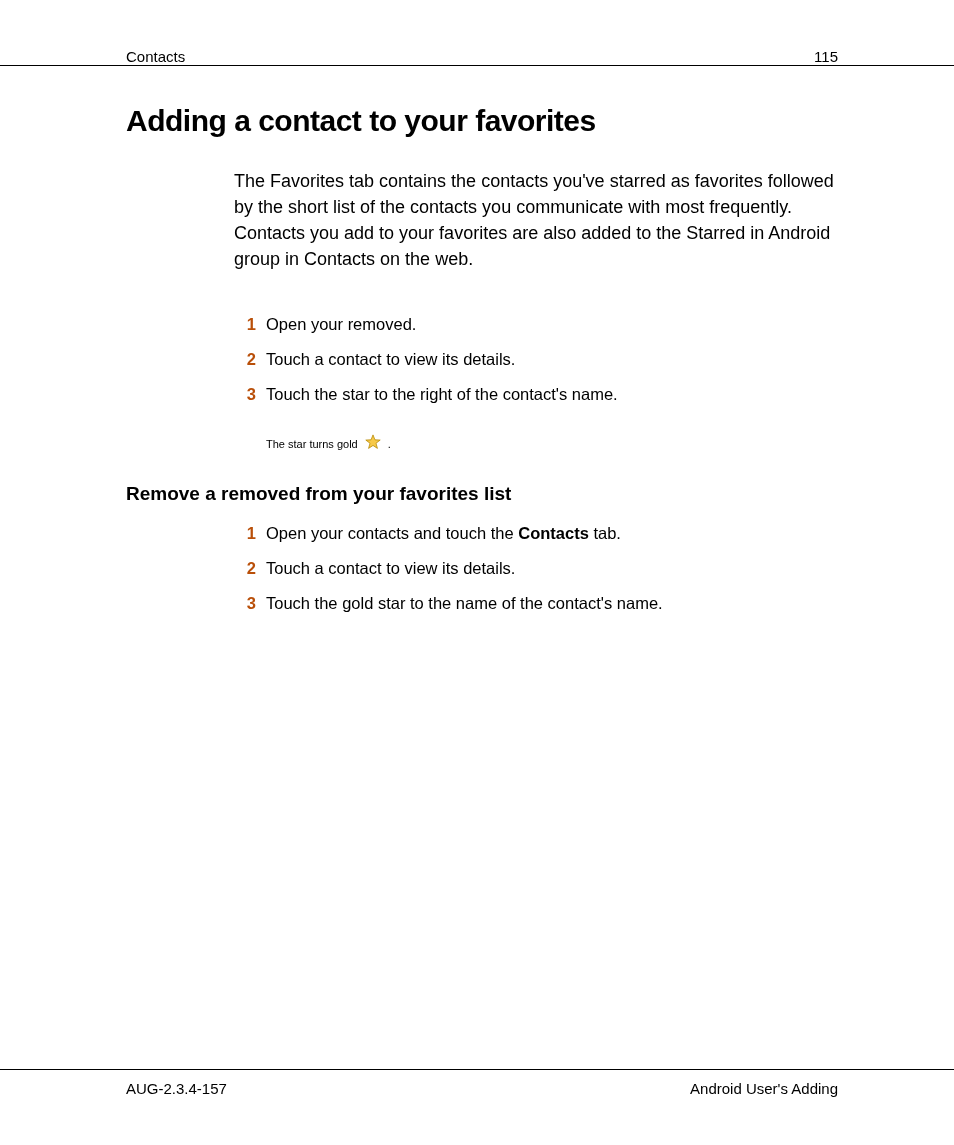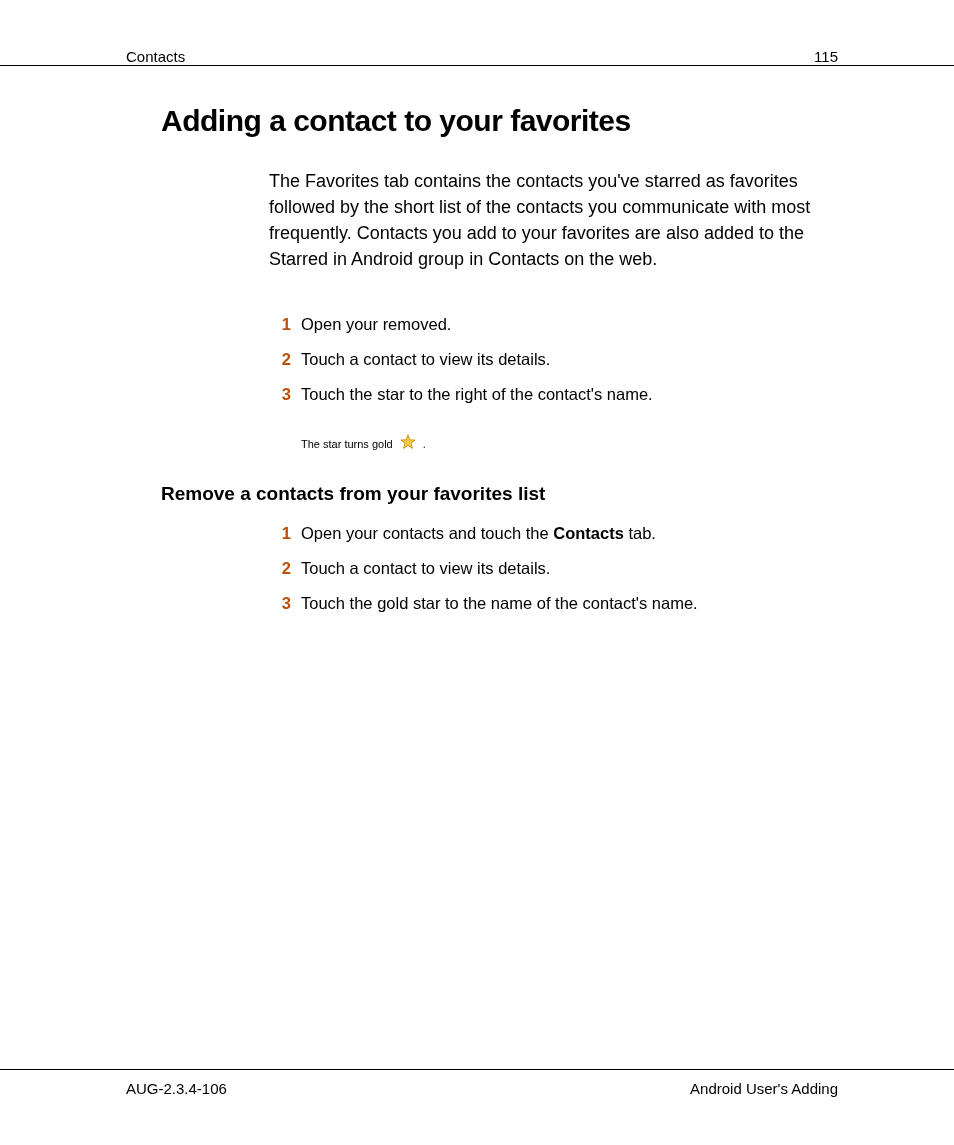--- a/index.html
+++ b/index.html
@@ -20,21 +20,20 @@
       display: flex;
       justify-content: space-between;
       align-items: baseline;
       padding: 48px 116px 0 126px;
       border-bottom: 1px solid #000000;
       margin: 0;
       font-size: 15px;
     }
     .page-content {
       padding: 38px 116px 0 126px;
-      margin-left: 35px;
     }
     .main-heading {
       font-size: 30px;
       font-weight: bold;
       margin-bottom: 30px;
       letter-spacing: -0.5px;
     }
     .intro-para {
       font-size: 18px;
       line-height: 1.45;
@@ -129,35 +128,35 @@
   <div class="step-sub">
     <span>The star turns gold </span>
     <span class="star-icon">
       <svg width="18" height="18" viewBox="0 0 24 24">
         <path d="M12 2.5 L14.6 9.1 L21.6 9.4 L16 13.7 L17.9 20.5 L12 16.6 L6.1 20.5 L8 13.7 L2.4 9.4 L9.4 9.1 Z" fill="#f7c948" stroke="#b38600" stroke-width="1"></path>
       </svg>
     </span>
     <span> .</span>
   </div>
 
-  <h2 class="sub-heading" style="margin-top:28px;">Remove a contacts from your favorites list</h2>
+  <h2 class="sub-heading" style="margin-top:28px;">Remove a removed from your favorites list</h2>
   <div class="steps">
     <div class="step">
       <span class="step-num">1</span>
       <span class="step-text">
         <span>Open your contacts and touch the </span><span class="bold">Contacts</span><span> tab.</span>
       </span>
     </div>
     <div class="step">
       <span class="step-num">2</span>
       <span class="step-text">Touch a contact to view its details.</span>
     </div>
     <div class="step">
       <span class="step-num">3</span>
       <span class="step-text">Touch the gold star to the name of the contact's name.</span>
     </div>
   </div>
 </div>
 
 <div class="page-footer">
-  <span>AUG-2.3.4-106</span>
+  <span>AUG-2.3.4-157</span>
   <span>Android User's Adding</span>
 </div>
 
 </body></html>

